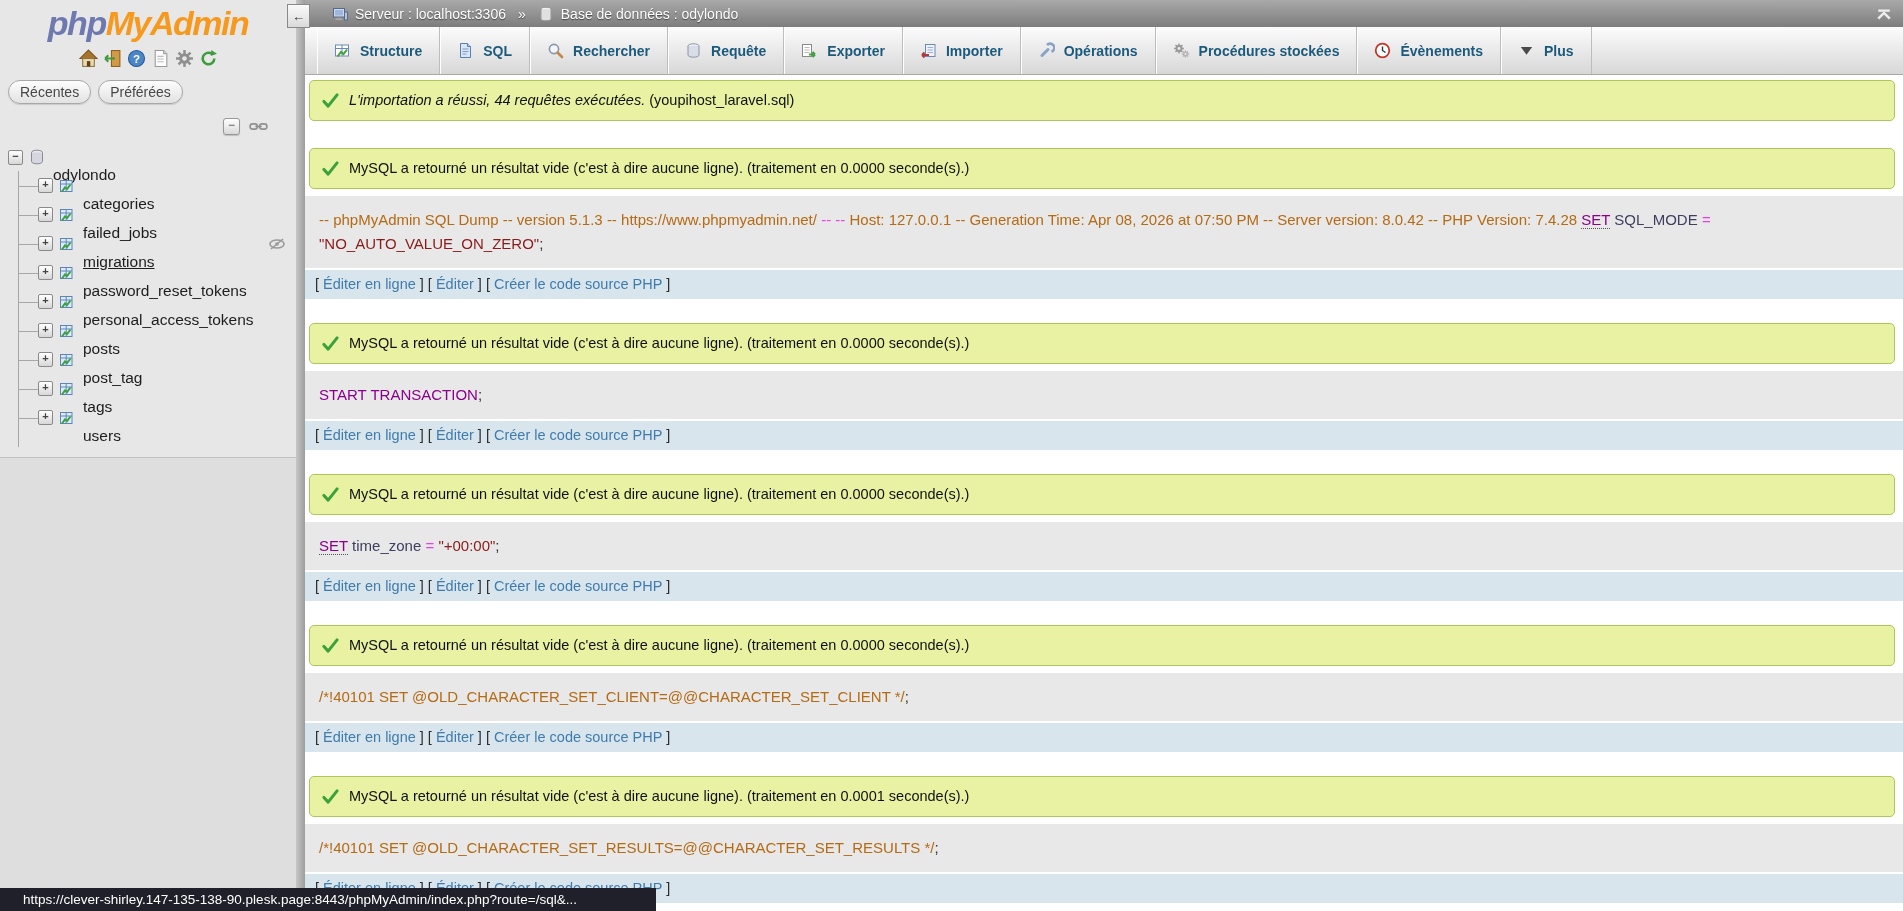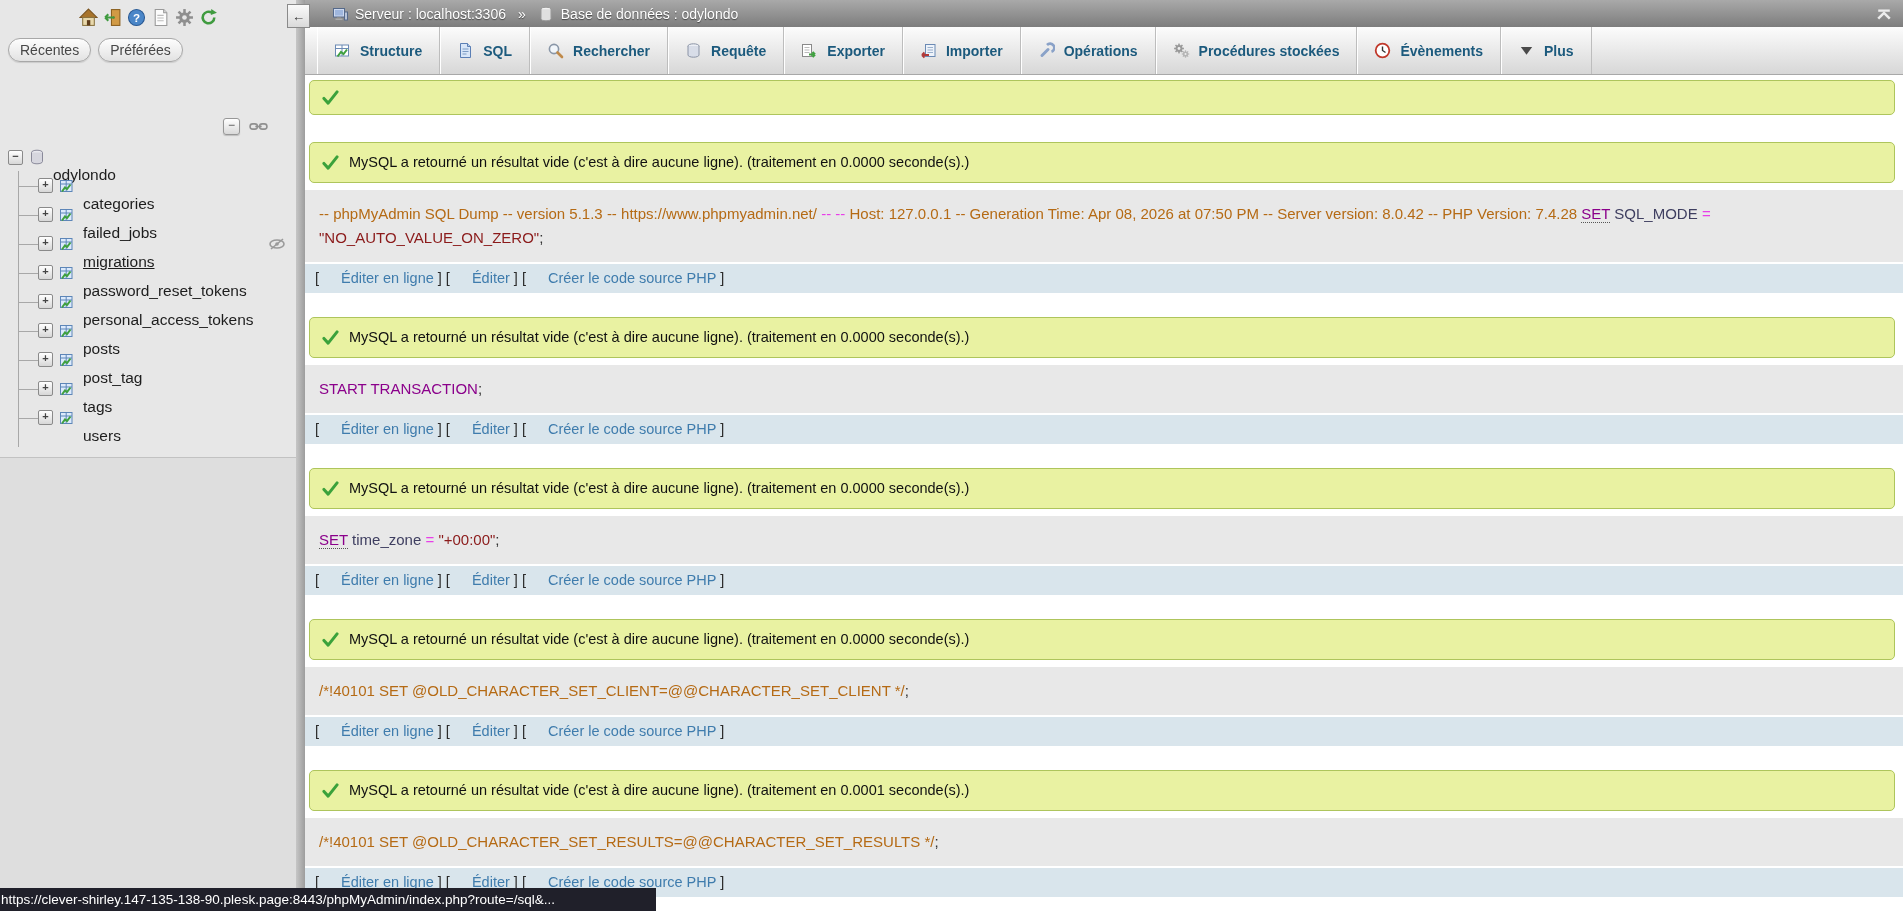--- a/index.html
+++ b/index.html
@@ -80,37 +80,38 @@
               color:#333;white-space:pre-wrap;word-break:normal;box-sizing:border-box;}
   .tok-comment{color:#b56a14;}
   .tok-keyword{color:#8b008b;}
   .tok-keyword-link{color:#8b008b;border-bottom:1px dotted #555;}
   .tok-identifier{color:#3e3e60;}
   .tok-operator{color:#e83fe8;}
   .tok-string{color:#8b1a1a;}
   .tok-plain{color:#333;}
   .links-row{background:#d9e5ec;margin-top:2px;padding:5px 10px;font-size:14.5px;
              line-height:19px;color:#2b2b2b;}
-  .links-row a{color:#3f7cad;text-decoration:none;cursor:pointer;margin-left:18px;}
+  .links-row a{color:#3f7cad;text-decoration:none;cursor:pointer;}
 
   
   .statusbar{position:absolute;left:0;bottom:0;width:656px;height:23px;background:#20202a;
-             color:#fff;font-size:13.5px;line-height:23px;padding-left:1px;
+             color:#fff;font-size:13.5px;line-height:23px;padding-left:23px;
              box-sizing:border-box;z-index:60;white-space:nowrap;overflow:hidden;}
 
   .icon{display:inline-flex;}
   .icon svg{width:100%;height:100%;}
   em{font-style:italic;}
 </style>
 </head>
 <body>
 
 <div class="app">
 
   <aside class="sidebar">
+    <div class="logo"><span class="lp" style="color: rgb(110, 121, 176);">php</span><span class="lm" style="color: rgb(246, 153, 29);">MyAdmin</span></div>
     <div class="nav-toolbar">
         <span class="icon">
           <svg viewBox="0 0 18 18">
             <polygon points="9,1 17,9 1,9" fill="#a8742c" stroke="#7a5420"></polygon>
             <rect x="3.5" y="9" width="11" height="7.5" fill="#e9d9ac" stroke="#8a7340"></rect>
             <rect x="7.5" y="11.5" width="3.2" height="5" fill="#5f3d1c"></rect>
           </svg>
         </span>
         <span class="icon">
           <svg viewBox="0 0 18 18">
@@ -431,20 +432,21 @@
         </div>
       </nav>
     <div class="results">
         <div class="result-group first">
           <div class="msg-success">
             <span class="icon check">
               <svg viewBox="0 0 18 16">
                 <path d="M2,9 l4.5,5 L16,2" fill="none" stroke="#3ba23b" stroke-width="3.2" stroke-linecap="round" stroke-linejoin="round"></path>
               </svg>
             </span>
+            <span class="msg-text"><em>L'importation a réussi, 44 requêtes exécutées.</em> (youpihost_laravel.sql)</span>
           </div>
         </div>
         <div class="result-group second">
           <div class="msg-success">
             <span class="icon check">
               <svg viewBox="0 0 18 16">
                 <path d="M2,9 l4.5,5 L16,2" fill="none" stroke="#3ba23b" stroke-width="3.2" stroke-linecap="round" stroke-linejoin="round"></path>
               </svg>
             </span>
             <span class="msg-text">MySQL a retourné un résultat vide (c'est à dire aucune ligne). (traitement en 0.0000 seconde(s).)</span>

